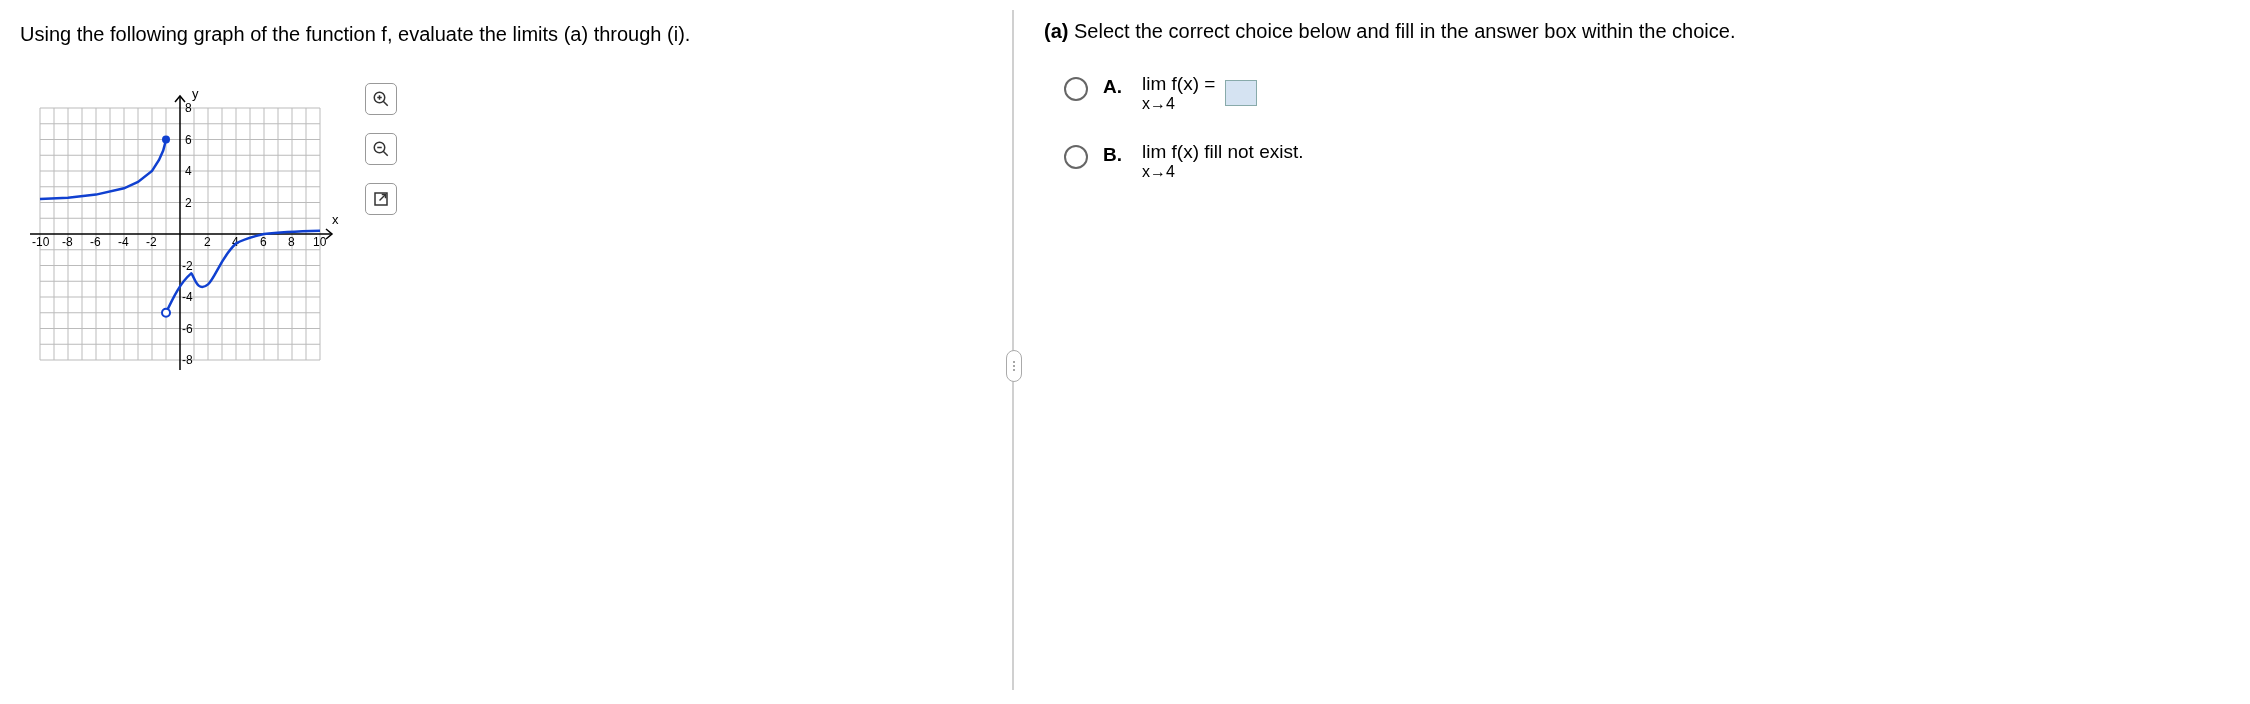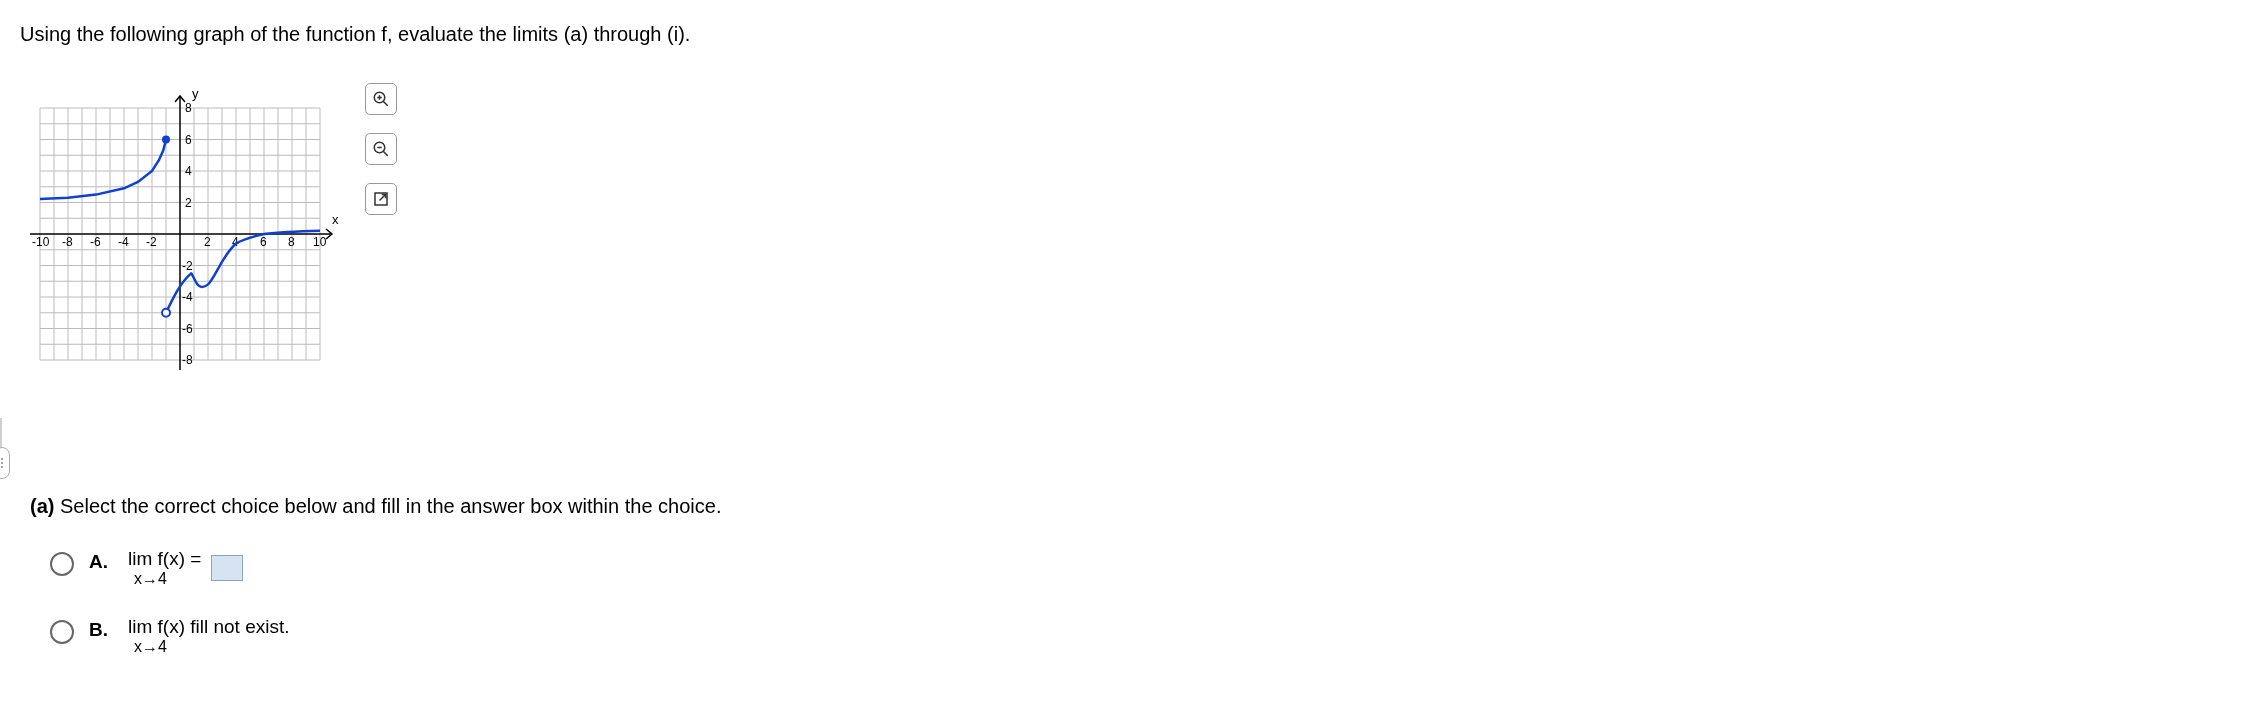--- a/index.html
+++ b/index.html
@@ -8,21 +8,20 @@
       font-family: Arial, sans-serif;
       font-size: 18px;
       color: #000;
       background: #fff;
     }
     .container {
       display: flex;
       width: 2250px;
       height: 704px;
       position: relative;
-      flex-direction: column;
     }
     .left-panel {
       width: 972px;
       padding: 20px 20px 20px 20px;
       position: relative;
     }
     .divider {
       width: 2px;
       background: #d0d0d0;
       height: 680px;
@@ -128,21 +127,20 @@
     }
     .limit-top {
       display: block;
       text-align: left;
     }
     .limit-bottom {
       display: block;
       font-size: 16px;
       text-align: left;
       margin-top: -2px;
-      margin-left: 6px;
     }
     .answer-box {
       display: inline-block;
       width: 30px;
       height: 24px;
       background: #d5e3f2;
       border: 1px solid #8aa;
       vertical-align: middle;
       margin-left: 2px;
     }

